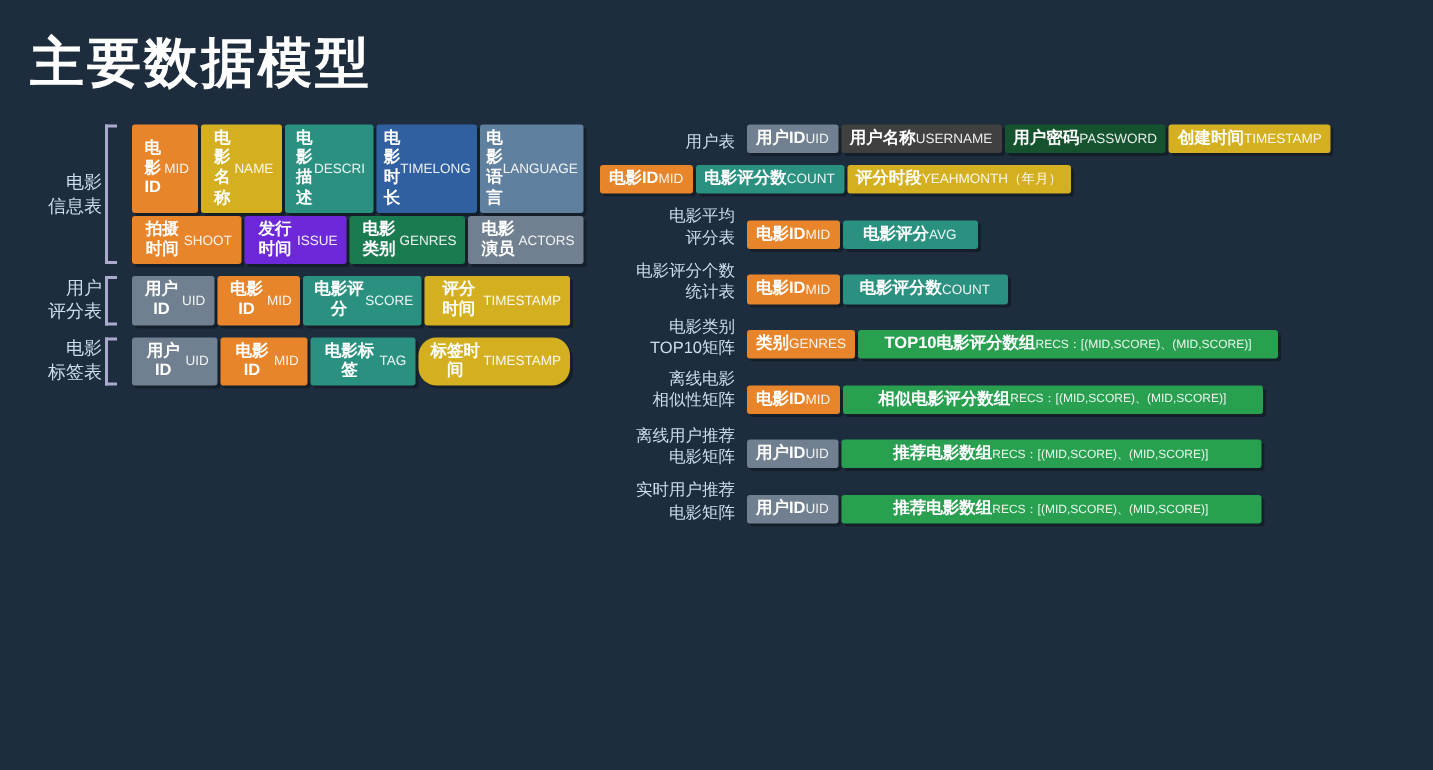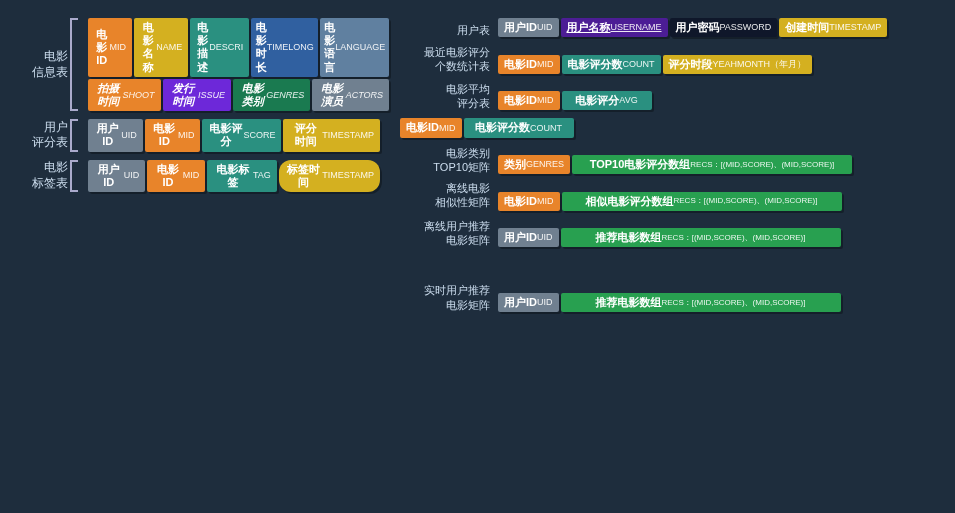--- a/index.html
+++ b/index.html
@@ -126,20 +126,21 @@
     }
     
     .field-3d {
       box-shadow: 2px 2px 0 rgba(0,0,0,0.3);
     }
   </style>
 </head>
 <body>
 
 <div class="page">
+  <div class="title">主要数据模型</div>
   <div class="content">
 
     <div class="left-panel">
     <div class="table-group">
           <div class="table-label" style="white-space: pre-line;">电影
 信息表</div>
           <div class="table-block" style="position: relative;">
             <div class="bracket"></div>
             <div class="field-row" style="padding-left: 10px;">
               <div class="field field-3d c-orange">
@@ -156,21 +157,21 @@
               </div>
               <div class="field field-3d c-blue-dark" style="min-width: 54px; align-items: center;">
                 <span class="field-top">电影时长</span>
                 <span class="field-bot">TIMELONG</span>
               </div>
               <div class="field field-3d c-gray-blue">
                 <span class="field-top">电影语言</span>
                 <span class="field-bot">LANGUAGE</span>
               </div>
             </div>
-            <div class="field-row" style="padding-left: 10px; font-style: italic;">
+            <div class="field-row" style="padding-left: 10px;">
               <div class="field field-3d c-orange">
                 <span class="field-top">拍摄时间</span>
                 <span class="field-bot">SHOOT</span>
               </div>
               <div class="field field-3d c-blue-mid">
                 <span class="field-top">发行时间</span>
                 <span class="field-bot">ISSUE</span>
               </div>
               <div class="field field-3d c-green-dark">
                 <span class="field-top">电影类别</span>
@@ -236,37 +237,35 @@
       </div>
 
     <div class="right-panel">
     <div class="right-row">
           <div class="right-label" style="white-space: pre-line;">用户表</div>
           <div class="right-fields">
             <div class="field field-3d" style="background-color: rgb(112, 128, 144); min-width: 44px;">
               <span class="field-top">用户ID</span>
               <span class="field-bot">UID</span>
             </div>
-            <div class="field field-3d" style="background-color: #4c1d95; min-width: 70px; text-decoration: underline;">
+            <div class="field field-3d" style="background-color: #404040; min-width: 70px;">
               <span class="field-top">用户名称</span>
               <span class="field-bot">USERNAME</span>
             </div>
-            <div class="field field-3d" style="background-color: #0f172a; min-width: 70px;">
+            <div class="field field-3d" style="background-color: #14532d; min-width: 70px;">
               <span class="field-top">用户密码</span>
               <span class="field-bot">PASSWORD</span>
             </div>
             <div class="field field-3d" style="background-color: rgb(212, 176, 32); min-width: 70px;">
               <span class="field-top">创建时间</span>
               <span class="field-bot">TIMESTAMP</span>
             </div>
           </div>
         </div>
         <div class="right-row">
-          <div class="right-label" style="white-space: pre-line;">最近电影评分
-个数统计表</div>
           <div class="right-fields">
             <div class="field field-3d" style="background-color: rgb(232, 132, 42); min-width: 44px;">
               <span class="field-top">电影ID</span>
               <span class="field-bot">MID</span>
             </div>
             <div class="field field-3d" style="background-color: rgb(42, 144, 128); min-width: 70px;">
               <span class="field-top">电影评分数</span>
               <span class="field-bot">COUNT</span>
             </div>
             <div class="field field-3d" style="background-color: rgb(212, 176, 32); min-width: 110px;">
@@ -283,20 +282,22 @@
               <span class="field-top">电影ID</span>
               <span class="field-bot">MID</span>
             </div>
             <div class="field field-3d" style="background-color: rgb(42, 144, 128); min-width: 90px;">
               <span class="field-top">电影评分</span>
               <span class="field-bot">AVG</span>
             </div>
           </div>
         </div>
         <div class="right-row">
+          <div class="right-label" style="white-space: pre-line;">电影评分个数
+统计表</div>
           <div class="right-fields">
             <div class="field field-3d" style="background-color: rgb(232, 132, 42); min-width: 44px;">
               <span class="field-top">电影ID</span>
               <span class="field-bot">MID</span>
             </div>
             <div class="field field-3d" style="background-color: rgb(42, 144, 128); min-width: 110px;">
               <span class="field-top">电影评分数</span>
               <span class="field-bot">COUNT</span>
             </div>
           </div>
@@ -337,21 +338,21 @@
               <span class="field-top">用户ID</span>
               <span class="field-bot">UID</span>
             </div>
             <div class="field field-3d" style="background-color: rgb(40, 160, 80); min-width: 280px; max-width: 300px;">
               <span class="field-top">推荐电影数组</span>
               <span class="field-bot" style="font-size: 8px; white-space: nowrap;">RECS：[(MID,SCORE)、(MID,SCORE)]</span>
             </div>
           </div>
         </div>
         <div class="right-row">
-          <div class="right-label" style="white-space: pre-line; margin-top: 28px;">实时用户推荐
+          <div class="right-label" style="white-space: pre-line;">实时用户推荐
 电影矩阵</div>
           <div class="right-fields">
             <div class="field field-3d" style="background-color: rgb(112, 128, 144); min-width: 44px;">
               <span class="field-top">用户ID</span>
               <span class="field-bot">UID</span>
             </div>
             <div class="field field-3d" style="background-color: rgb(40, 160, 80); min-width: 280px; max-width: 300px;">
               <span class="field-top">推荐电影数组</span>
               <span class="field-bot" style="font-size: 8px; white-space: nowrap;">RECS：[(MID,SCORE)、(MID,SCORE)]</span>
             </div>

